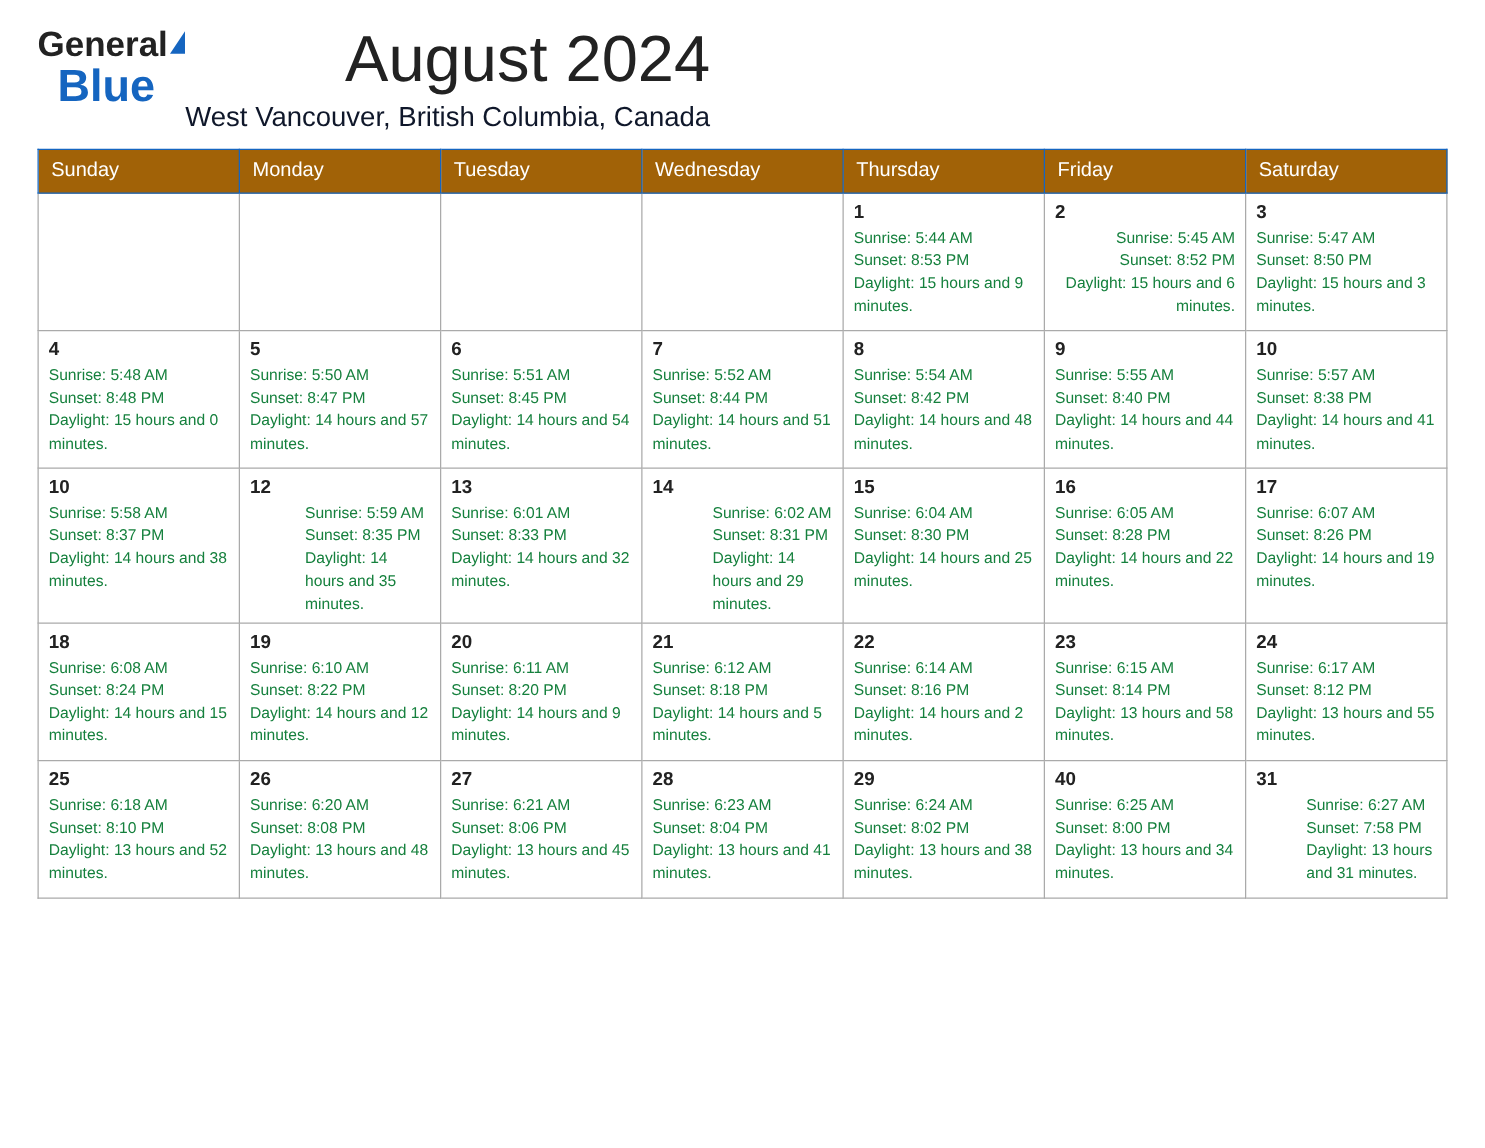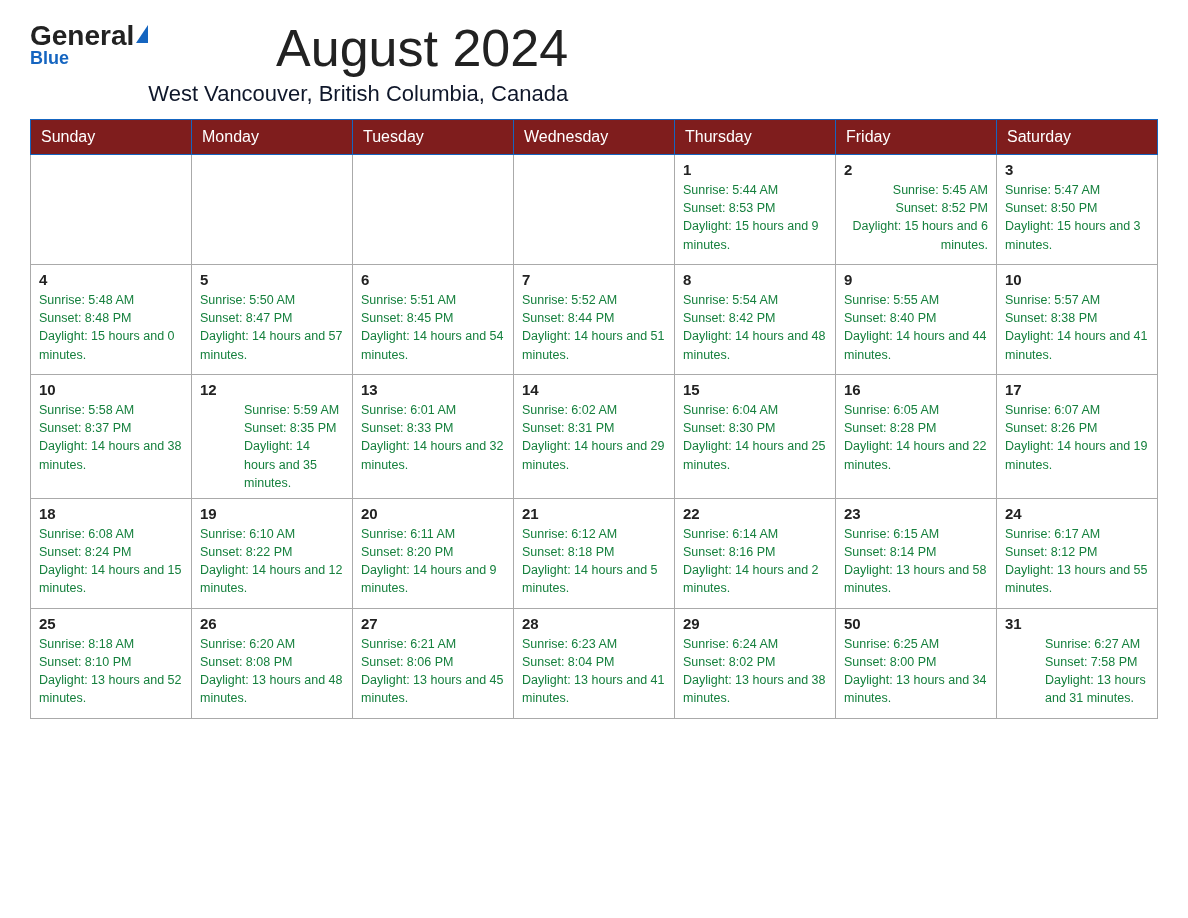--- a/index.html
+++ b/index.html
@@ -50,21 +50,21 @@
       font-size: 22px;
       color: #0f172a;
       margin-top: 4px;
     }
     #calendar {
       width: 100%;
       border-collapse: collapse;
       margin-top: 12px;
     }
     #calendar thead tr th {
-      background-color: #7f1d1d;
+      background-color: #a16207;
       color: #fff;
       font-size: 16px;
       font-weight: normal;
       padding: 8px 10px;
       text-align: left;
       border: 1px solid #1565c0;
     }
     #calendar tbody tr td {
       border: 1px solid #aaa;
       vertical-align: top;
@@ -100,21 +100,21 @@
   </style>
 </head>
 <body>
 
 <div id="header">
   <div id="logo">
     <div id="logo-text">
       <span>General</span>
         <span id="logo-triangle"></span>
     </div>
-    <div style="color:#1565c0;font-size:18px;font-weight:bold;margin-top:-4px;">Blue</div>
+    <div style="color:#1565c0;font-size:36px;font-weight:bold;margin-top:-4px;margin-left:16px;">Blue</div>
   </div>
   <div id="title-block">
     <div id="month-year">August 2024</div>
     <div id="location">West Vancouver, British Columbia, Canada</div>
   </div>
 </div>
 
 <table id="calendar">
   <thead>
     <tr>
@@ -210,21 +210,21 @@
 Daylight: 14 hours and 35 minutes.</div>
         </td>
         <td>
           <div class="day-number">13</div>
           <div class="day-info" style="white-space: pre-line;">Sunrise: 6:01 AM
 Sunset: 8:33 PM
 Daylight: 14 hours and 32 minutes.</div>
         </td>
         <td>
           <div class="day-number">14</div>
-          <div class="day-info" style="white-space: pre-line;">Sunrise: 6:02 AM
+          <div class="day-info" style="white-space: pre-line; margin-left: 48px;">Sunrise: 6:02 AM
 Sunset: 8:31 PM
 Daylight: 14 hours and 29 minutes.</div>
         </td>
         <td>
           <div class="day-number">15</div>
           <div class="day-info" style="white-space: pre-line;">Sunrise: 6:04 AM
 Sunset: 8:30 PM
 Daylight: 14 hours and 25 minutes.</div>
         </td>
         <td>
@@ -280,21 +280,21 @@
         <td>
           <div class="day-number">24</div>
           <div class="day-info" style="white-space: pre-line;">Sunrise: 6:17 AM
 Sunset: 8:12 PM
 Daylight: 13 hours and 55 minutes.</div>
         </td>
       </tr>
       <tr>
         <td>
           <div class="day-number">25</div>
-          <div class="day-info" style="white-space: pre-line;">Sunrise: 8:18 AM
+          <div class="day-info" style="white-space: pre-line;">Sunrise: 6:18 AM
 Sunset: 8:10 PM
 Daylight: 13 hours and 52 minutes.</div>
         </td>
         <td>
           <div class="day-number">26</div>
           <div class="day-info" style="white-space: pre-line;">Sunrise: 6:20 AM
 Sunset: 8:08 PM
 Daylight: 13 hours and 48 minutes.</div>
         </td>
         <td>
@@ -309,21 +309,21 @@
 Sunset: 8:04 PM
 Daylight: 13 hours and 41 minutes.</div>
         </td>
         <td>
           <div class="day-number">29</div>
           <div class="day-info" style="white-space: pre-line;">Sunrise: 6:24 AM
 Sunset: 8:02 PM
 Daylight: 13 hours and 38 minutes.</div>
         </td>
         <td>
-          <div class="day-number">50</div>
+          <div class="day-number">40</div>
           <div class="day-info" style="white-space: pre-line;">Sunrise: 6:25 AM
 Sunset: 8:00 PM
 Daylight: 13 hours and 34 minutes.</div>
         </td>
         <td>
           <div class="day-number">31</div>
           <div class="day-info" style="white-space: pre-line; margin-left: 40px;">Sunrise: 6:27 AM
 Sunset: 7:58 PM
 Daylight: 13 hours and 31 minutes.</div>
         </td>

